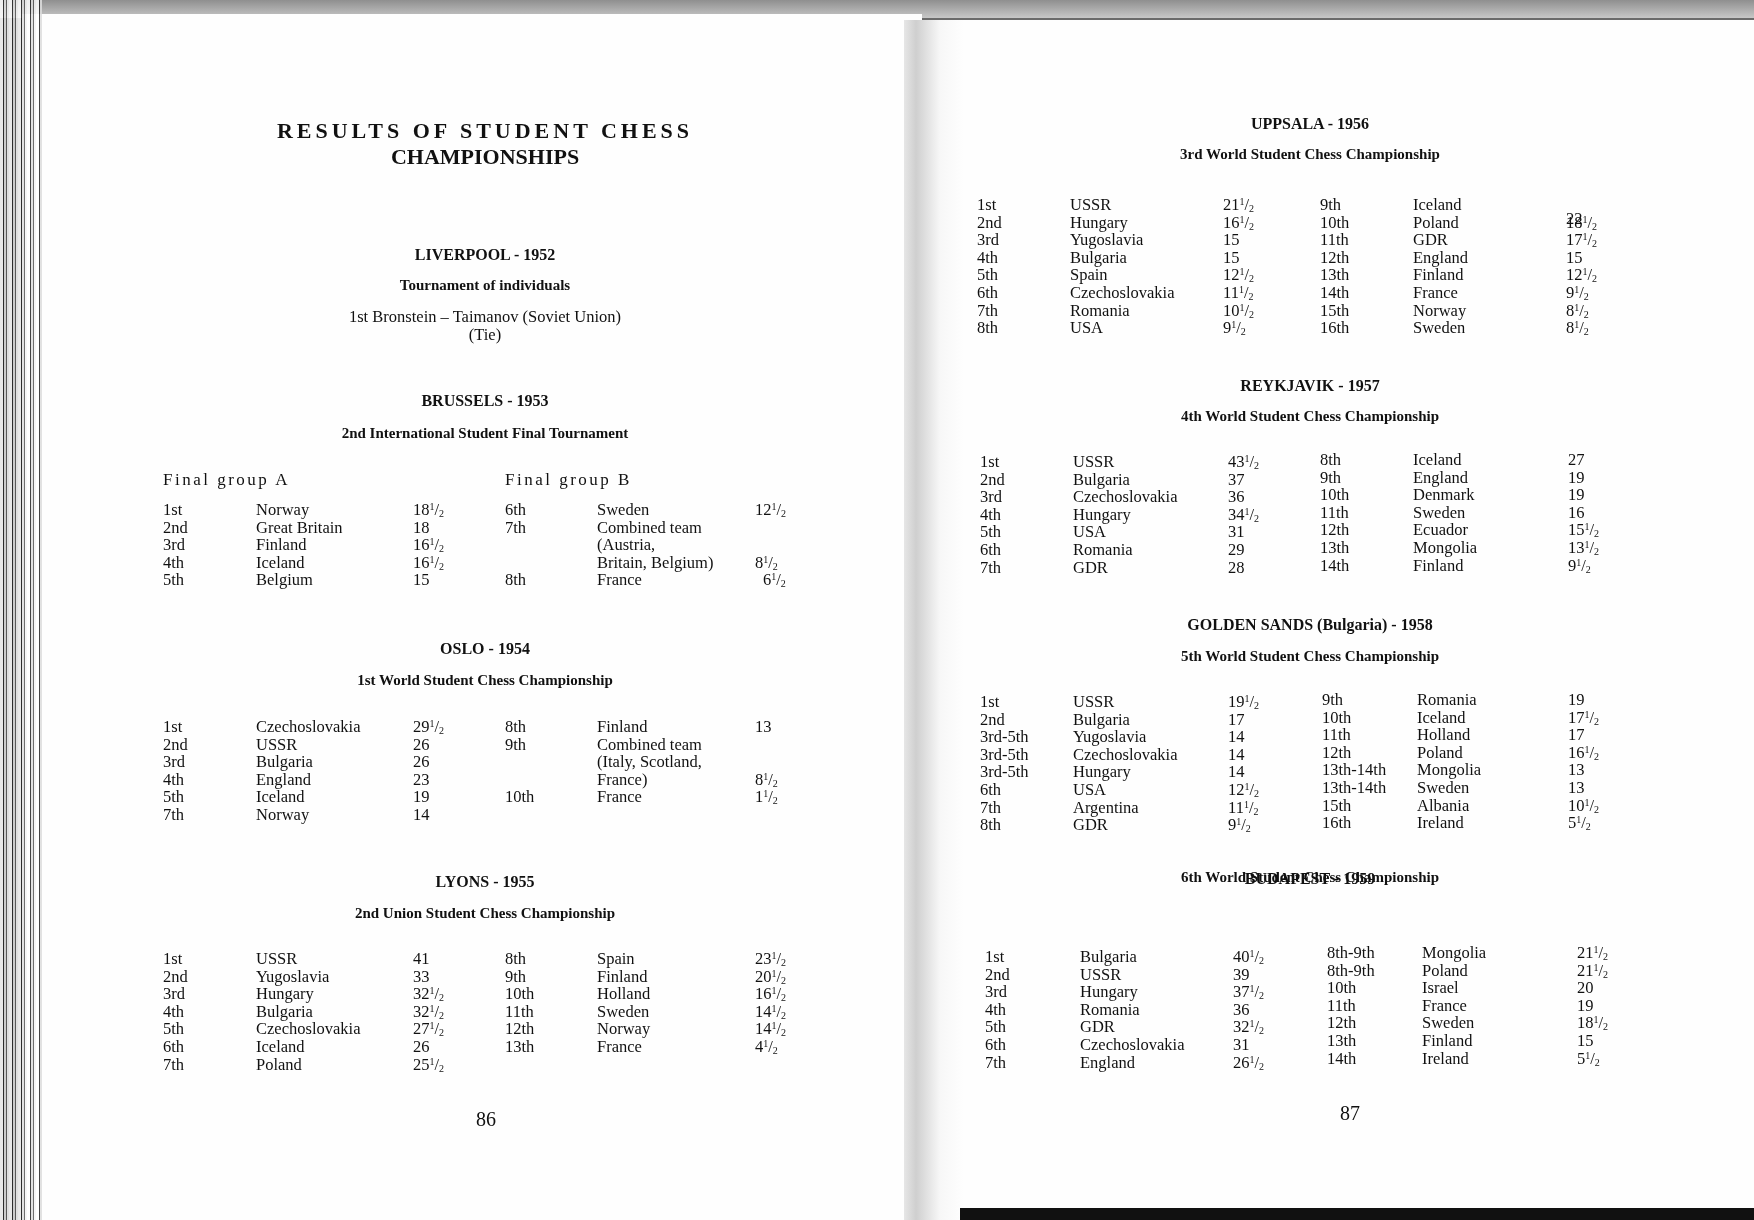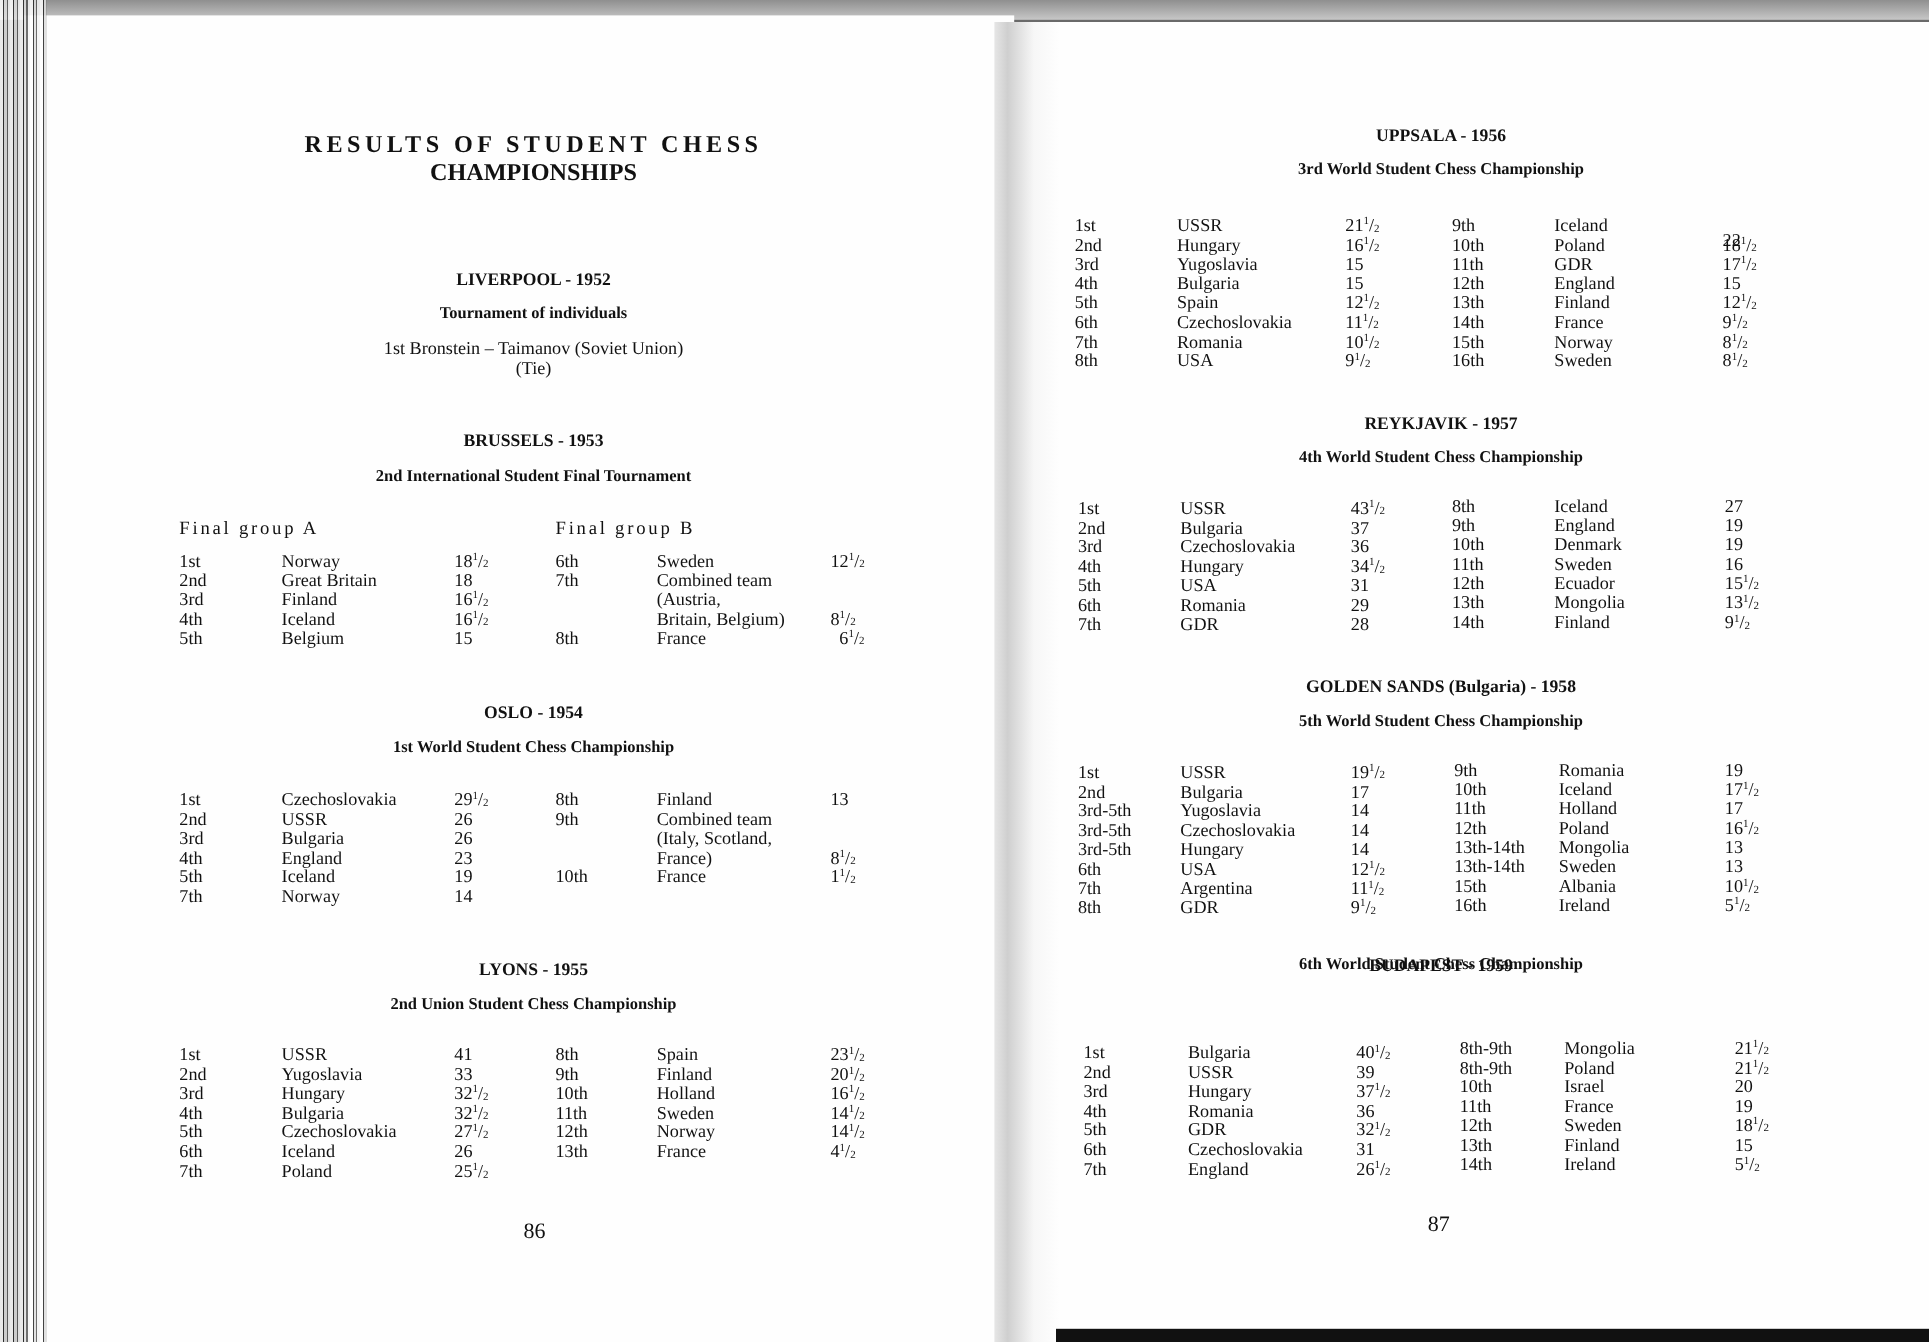--- a/index.html
+++ b/index.html
@@ -571,14 +571,14 @@
         <span style="left: 95px;">Finland</span>
         <span class="score" style="left: 250px;">15</span>
       </div>
       <div class="row" style="left: 1327px; top: 1049.6px;">
         <span style="left: 0px;">14th</span>
         <span style="left: 95px;">Ireland</span>
         <span class="score" style="left: 250px;">5<sup>1</sup>/<sub>2</sub></span>
       </div>
     </div>
 
-  <div class="t pageno" style="left:1298px; top:1102px;">87</div>
+  <div class="t pageno" style="left:1340px; top:1102px;">87</div>
 </div>
 
 </body></html>

